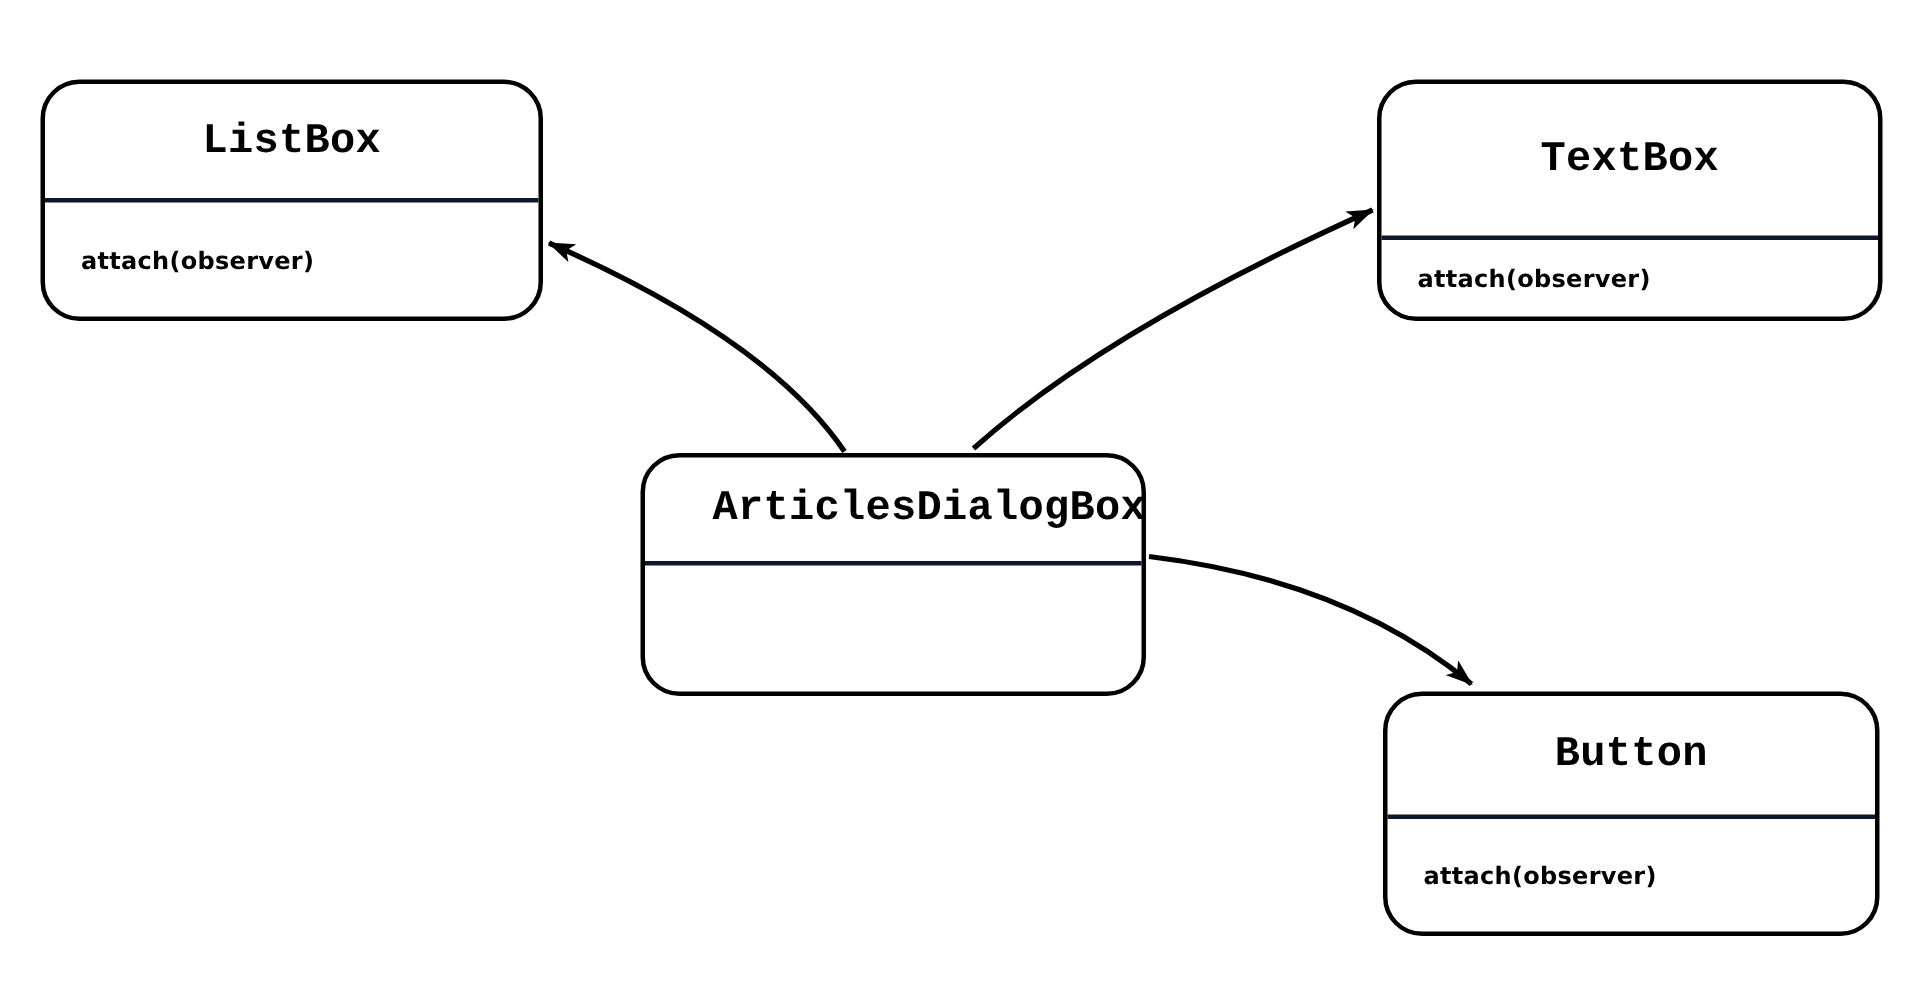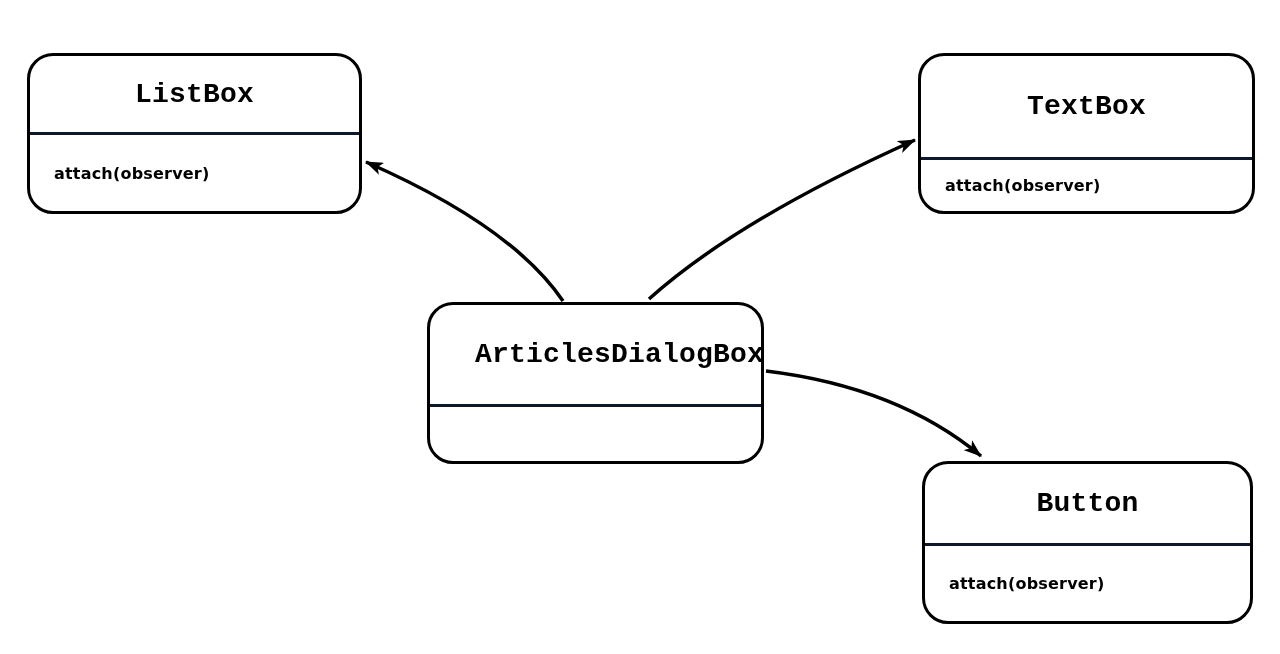--- a/index.html
+++ b/index.html
@@ -53,21 +53,21 @@
     font-weight: 600;
     letter-spacing: 0.2px;
     white-space: nowrap;
   }
   
   #box-listbox  { left: 27px;  top: 53px;  width: 335px; height: 161px; }
   #box-listbox  .class-title { height: 79px; }
   #box-textbox  { left: 918px; top: 53px;  width: 337px; height: 161px; }
   #box-textbox  .class-title { height: 104px; }
   #box-articles { left: 427px; top: 302px; width: 337px; height: 162px; }
-  #box-articles .class-title { height: 102px; padding-left: 48px; }
+  #box-articles .class-title { height: 72px; padding-left: 48px; }
   #box-button   { left: 922px; top: 461px; width: 331px; height: 163px; }
   #box-button   .class-title { height: 82px; text-align: right; }
 </style>
 </head>
 <body>
 
 <div class="canvas">
 
   <svg class="edges-layer" viewBox="0 0 1280 654" xmlns="http://www.w3.org/2000/svg">
     <defs>

